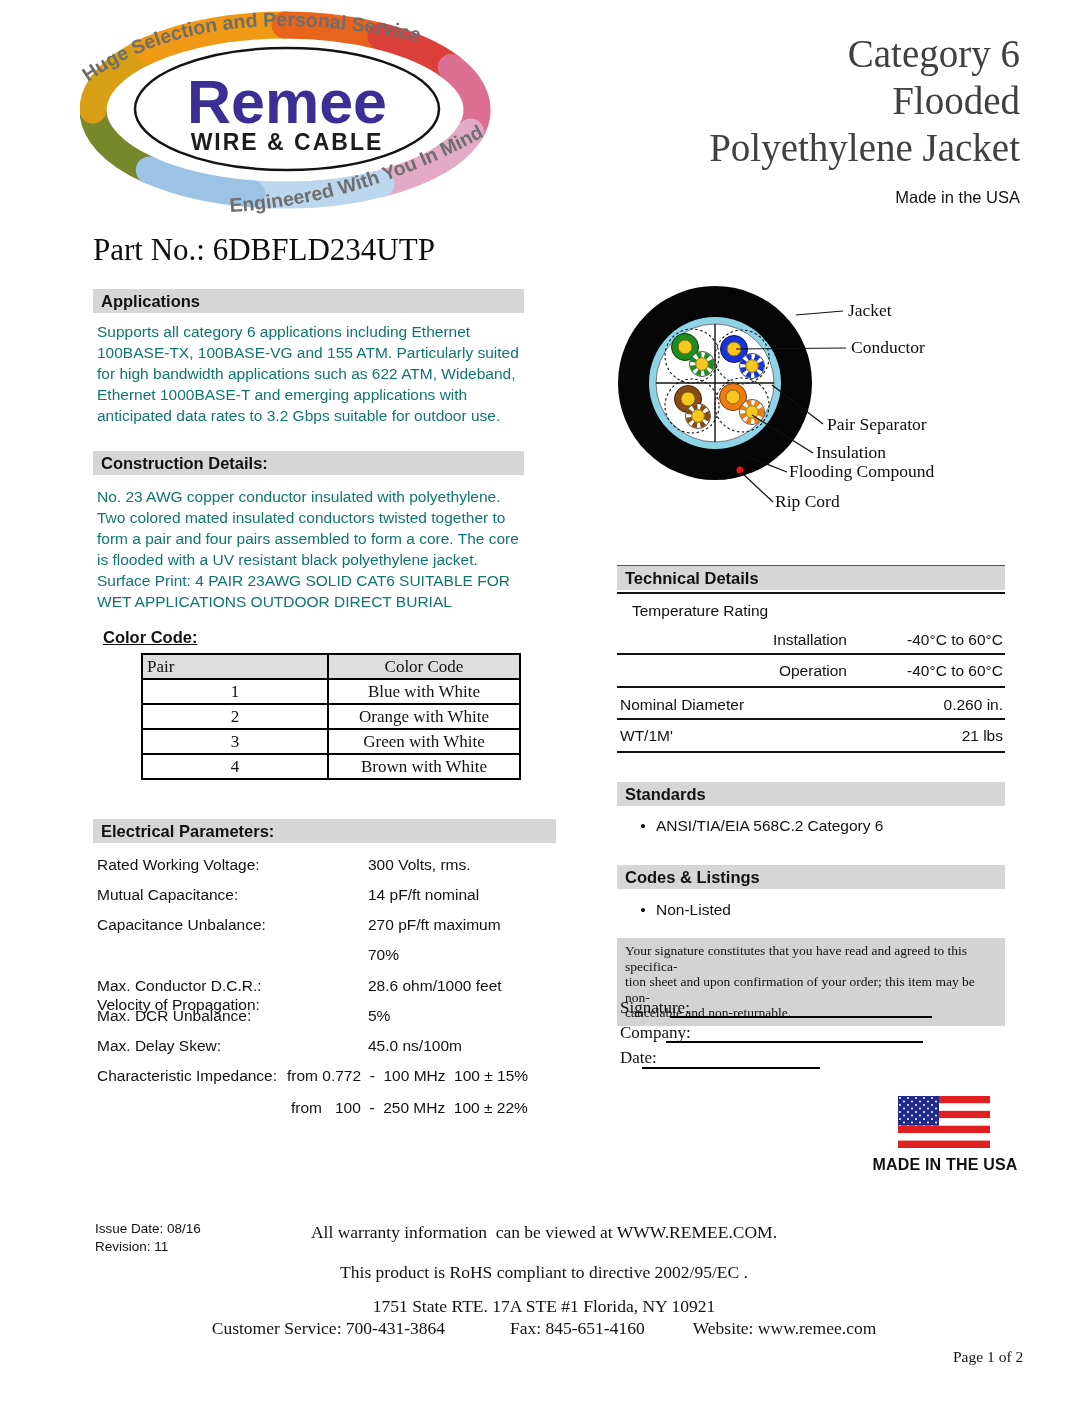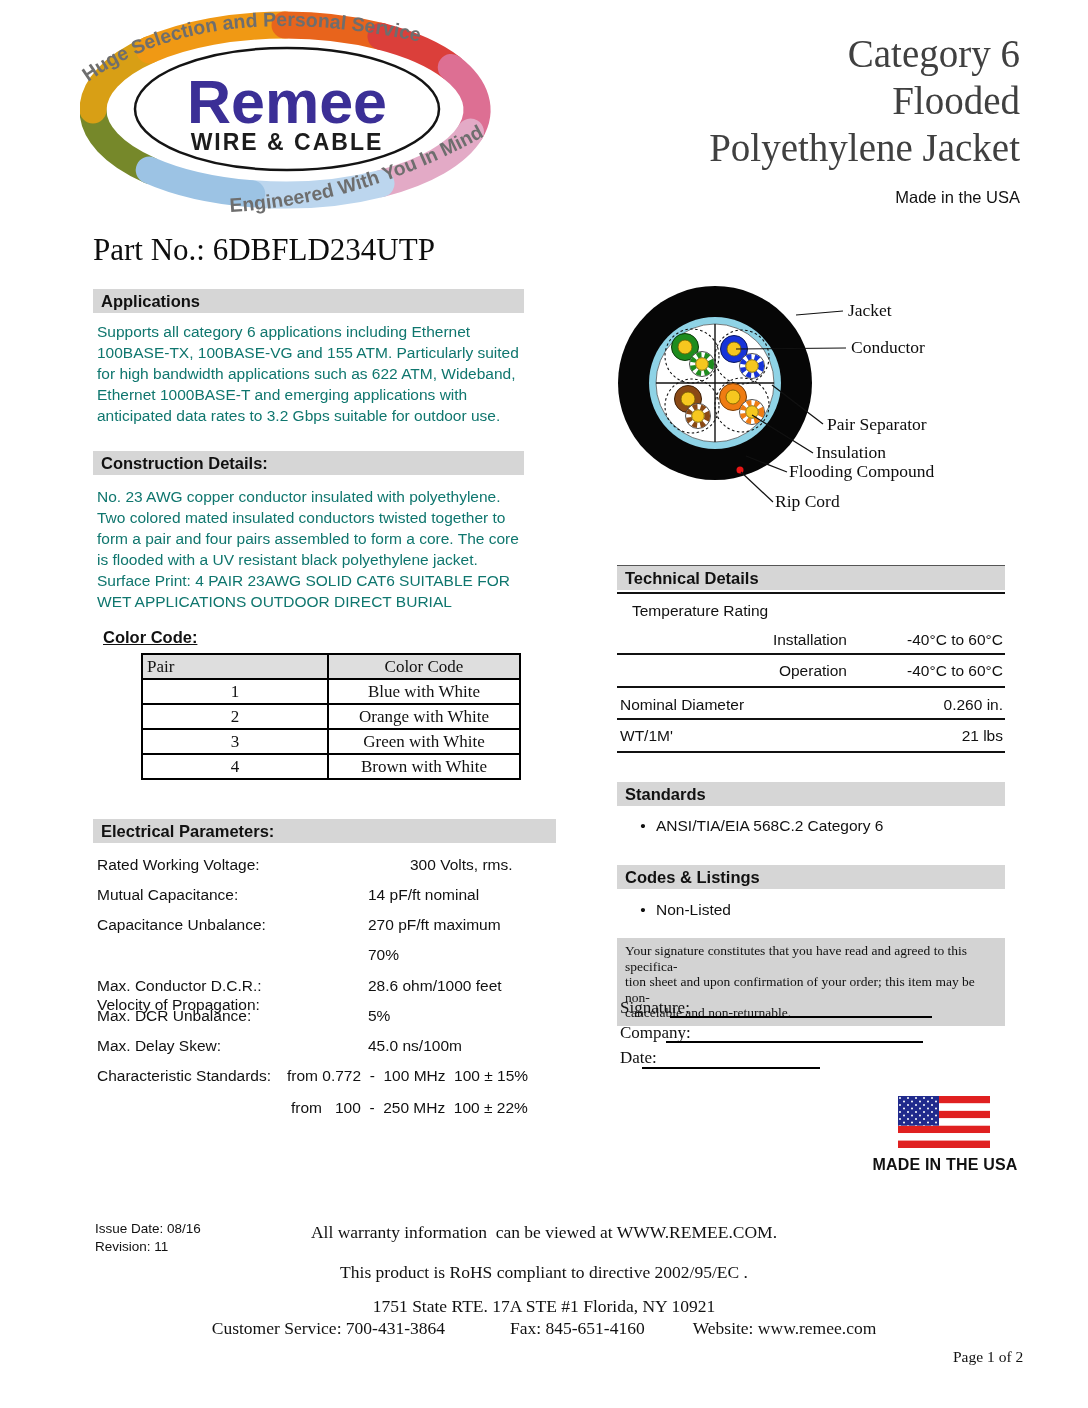--- a/index.html
+++ b/index.html
@@ -103,34 +103,34 @@
     <tr>
       <td style="text-align:center;">4</td>
       <td style="text-align:center;">Brown with White</td>
     </tr>
   </tbody>
     </table>
 
   <div class="abs section-bar" style="left:93px;top:819px;width:455px;">Electrical Parameters:</div>
 
   <div class="elec-row" style="left:97px;top:856px;">Rated Working Voltage:</div>
-  <div class="elec-row" style="left:368px;top:856px;margin-left:42px;">300 Volts, rms.</div>
+  <div class="elec-row" style="left:368px;top:856px;">300 Volts, rms.</div>
   <div class="elec-row" style="left:97px;top:886px;">Mutual Capacitance:</div>
   <div class="elec-row" style="left:368px;top:886px;">14 pF/ft nominal</div>
   <div class="elec-row" style="left:97px;top:916px;">Capacitance Unbalance:</div>
   <div class="elec-row" style="left:368px;top:916px;">270 pF/ft maximum</div>
   <div class="elec-row" style="left:97px;top:996px;">Velocity of Propagation:</div>
   <div class="elec-row" style="left:368px;top:946px;">70%</div>
   <div class="elec-row" style="left:97px;top:977px;">Max. Conductor D.C.R.:</div>
   <div class="elec-row" style="left:368px;top:977px;">28.6 ohm/1000 feet</div>
   <div class="elec-row" style="left:97px;top:1007px;">Max. DCR Unbalance:</div>
   <div class="elec-row" style="left:368px;top:1007px;">5%</div>
   <div class="elec-row" style="left:97px;top:1037px;">Max. Delay Skew:</div>
   <div class="elec-row" style="left:368px;top:1037px;">45.0 ns/100m</div>
-  <div class="elec-row" style="left:97px;top:1067px;">Characteristic Standards:</div>
+  <div class="elec-row" style="left:97px;top:1067px;">Characteristic Impedance:</div>
   <div class="elec-row pre" style="left:287px;top:1067px;">from 0.772  -  100 MHz  100 ± 15%</div>
   <div class="elec-row pre" style="left:291px;top:1099px;">from   100  -  250 MHz  100 ± 22%</div>
 
   <div class="abs" style="left:600px;top:272px;width:470px;height:252px;">
     <svg width="470" height="252" viewBox="0 0 470 252">
 
       <circle cx="115" cy="111" r="97" fill="#060606"></circle>
 
       <circle cx="115" cy="111" r="66" fill="#8fd3e6"></circle>
       <circle cx="115" cy="111" r="59" fill="#ffffff" stroke="#444" stroke-width="0.7"></circle>

